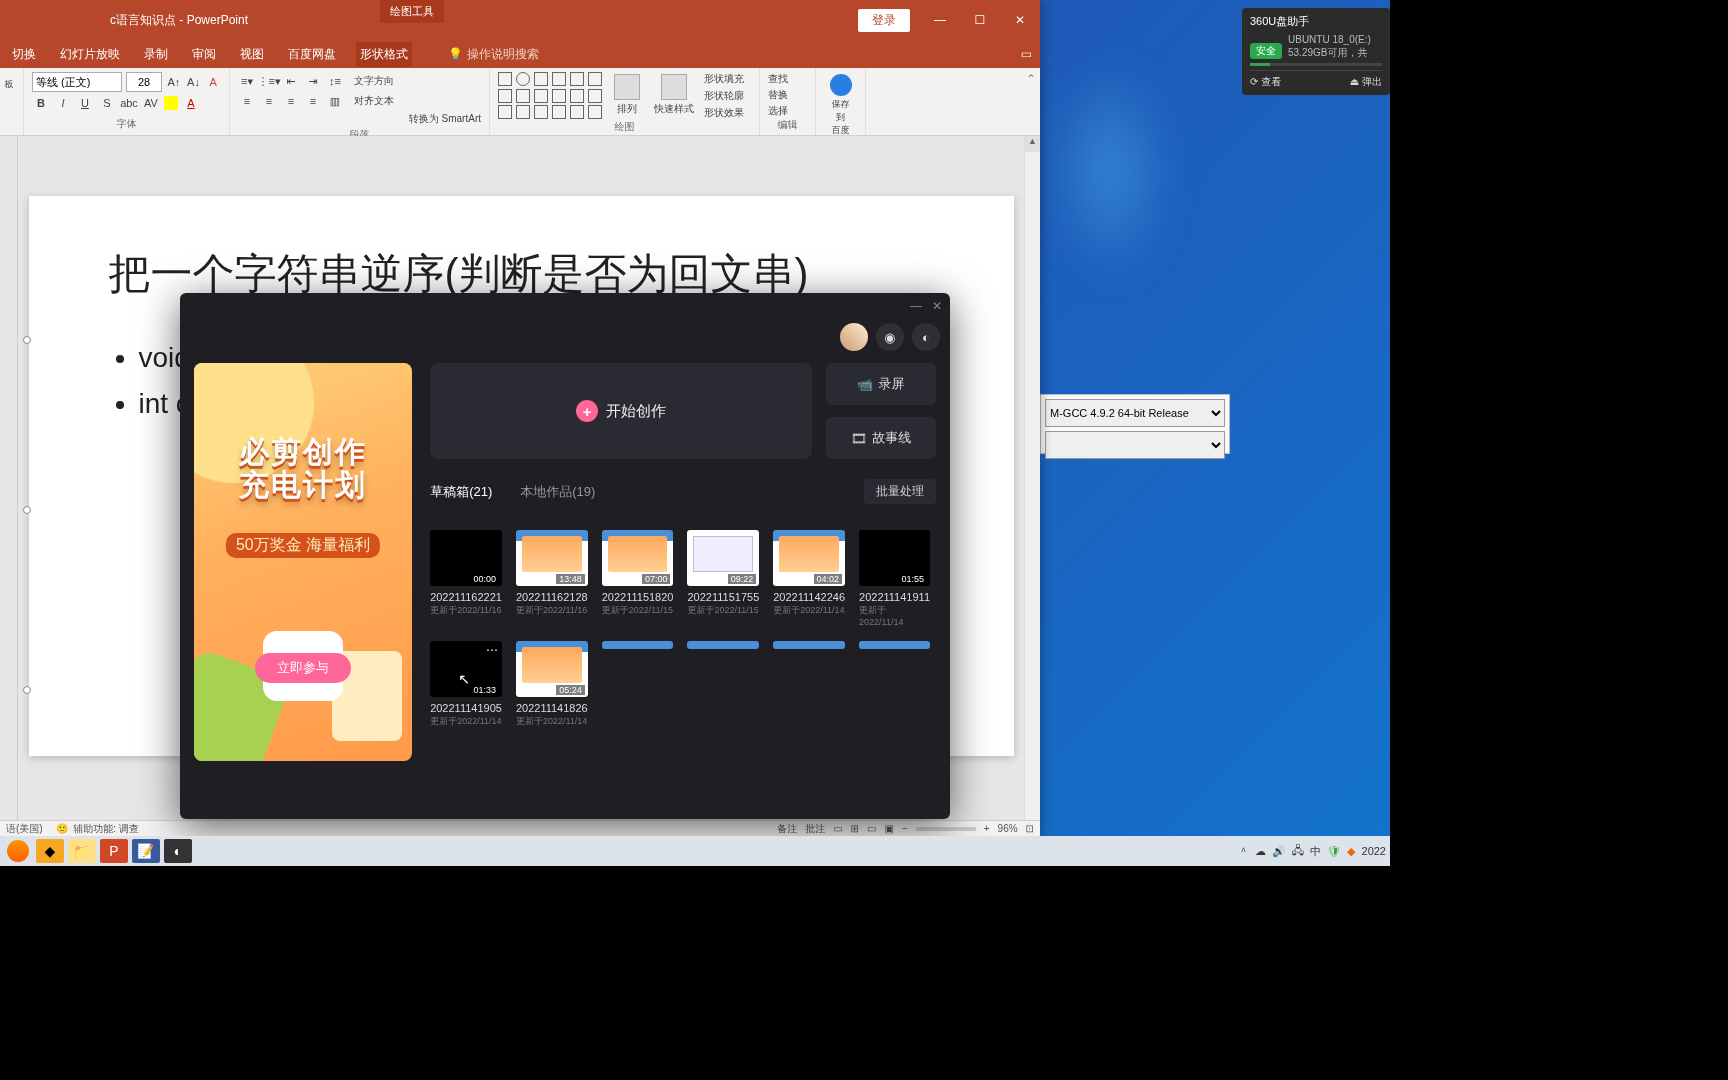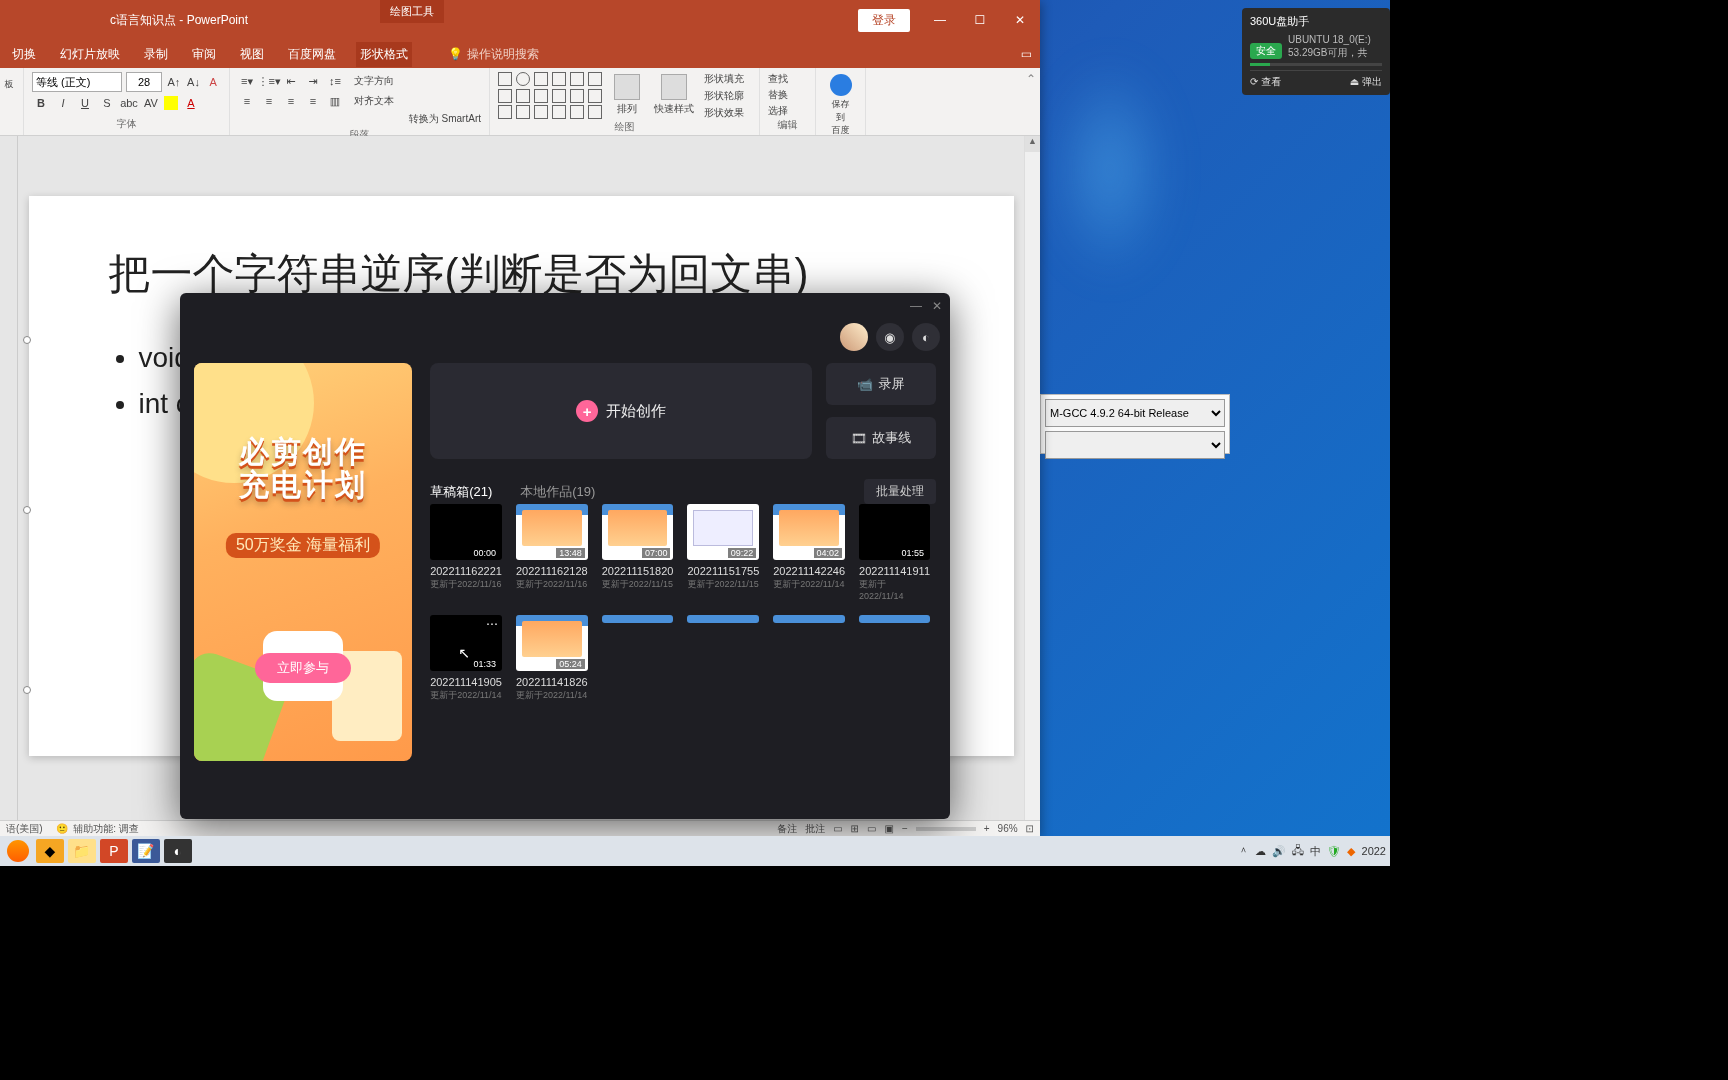--- a/index.html
+++ b/index.html
@@ -71,21 +71,21 @@
 .promo-bg2 { position: absolute; width: 100px; height: 120px; background: #a8d152; bottom: -20px; left: -20px; border-radius: 20px; transform: rotate(20deg); }
 .promo-bg3 { position: absolute; width: 70px; height: 90px; background: #ffedc2; bottom: 20px; right: 10px; border-radius: 8px; }
 
 .editor-right { flex: 1; display: flex; flex-direction: column; }
 .create-row { display: flex; gap: 14px; margin-bottom: 20px; }
 .create-btn { flex: 1; height: 96px; background: #2a2a32; border-radius: 8px; display: flex; align-items: center; justify-content: center; gap: 8px; font-size: 15px; color: #eee; }
 .create-plus { width: 22px; height: 22px; background: #ff6699; border-radius: 50%; display: flex; align-items: center; justify-content: center; color: #fff; font-weight: bold; }
 .side-btns { display: flex; flex-direction: column; gap: 12px; width: 110px; }
 .side-btn { height: 42px; background: #2a2a32; border-radius: 6px; display: flex; align-items: center; justify-content: center; gap: 5px; font-size: 13px; }
 
-.proj-tabs { display: flex; gap: 28px; font-size: 13px; align-items: center; margin-bottom: 0; text-align: center; }
+.proj-tabs { display: flex; gap: 28px; font-size: 13px; align-items: center; margin-bottom: 26px; text-align: center; }
 .proj-tab { color: #999; }
 .proj-tab.act { color: #fff; }
 .batch { margin-left: auto; background: #2a2a32; padding: 4px 12px; border-radius: 4px; font-size: 12px; color: #ccc; }
 
 .proj-grid { display: grid; grid-template-columns: repeat(6, 1fr); gap: 14px; overflow-y: auto; padding-right: 6px; }
 .proj-card { }
 .proj-thumb { width: 100%; height: 56px; background: #000; border-radius: 3px; position: relative; overflow: hidden; }
 .proj-thumb.win { background: linear-gradient(#4a90d9 20%, #fff 20%); }
 .proj-thumb.win2 { background: #fff; }
 .proj-thumb .mini { position: absolute; left: 6px; top: 6px; right: 6px; bottom: 14px; background: linear-gradient(#ffa860,#ffd090); border-radius: 2px; }

